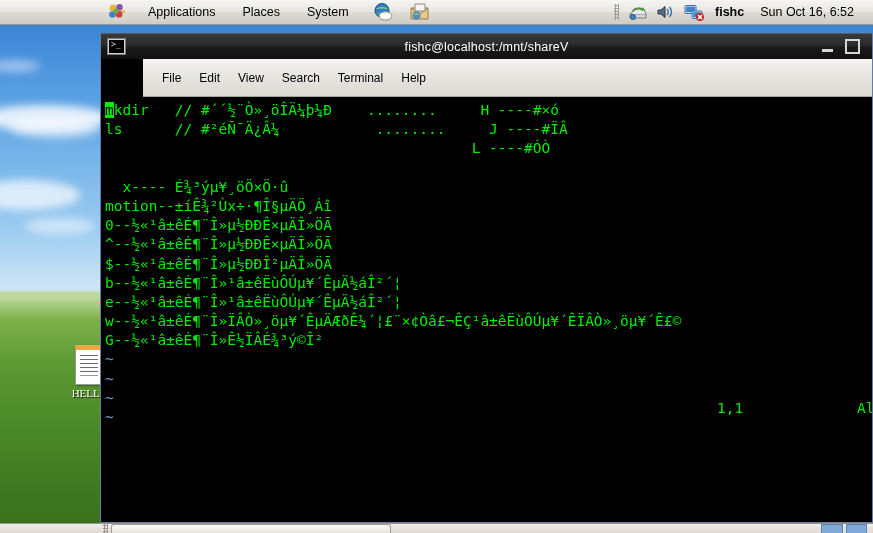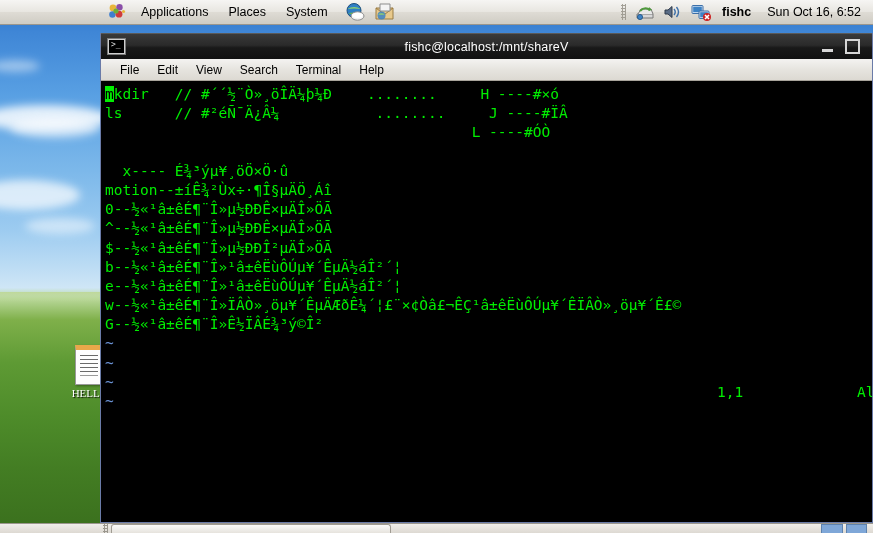--- a/index.html
+++ b/index.html
@@ -100,21 +100,21 @@
     left: 0; top: 0;
     width: 873px; height: 25px;
     background: linear-gradient(to bottom, #f6f5f3 0%, #e8e6e1 48%, #dedbd4 52%, #cfccc4 100%);
     border-bottom: 1px solid #9a968d;
     display: flex;
     align-items: center;
     font-size: 12px;
     color: #000;
     box-sizing: border-box;
   }
-  #panel-left { display: flex; align-items: center; padding-left: 108px; gap: 4px; }
+  #panel-left { display: flex; align-items: center; padding-left: 108px; gap: 11px; }
   .panel-menu {
     padding: 3px 8px;
     font-size: 12.5px;
     color: #000;
     cursor: pointer;
     white-space: nowrap;
   }
 
   #gnome-foot {
     width: 18px; height: 18px;
@@ -128,21 +128,21 @@
     margin-left: 4px;
     cursor: pointer;
     position: relative;
   }
 
   #panel-right {
     margin-left: auto;
     display: flex;
     align-items: center;
     gap: 8px;
-    padding-right: 8px;
+    padding-right: 15px;
   }
   .tray-icon { width: 20px; height: 18px; position: relative; cursor: pointer; }
   #panel-user { font-size: 12.5px; font-weight: bold; color: #000; padding: 0 4px; cursor: pointer; }
   #panel-clock { font-size: 12.5px; color: #000; padding: 0 4px; cursor: pointer; white-space: nowrap;}
   .grip {
     width: 5px; height: 16px;
     background-image: radial-gradient(circle, #9a968d 1px, transparent 1.2px);
     background-size: 3px 3px;
     opacity: .9;
   }
@@ -214,27 +214,28 @@
     width: 11px; height: 3px;
     background: #d6d6d6;
     margin-top: 7px;
   }
   #btn-max {
     width: 11px; height: 11px;
     border: 2px solid #d6d6d6;
   }
 
   #menubar {
-    height: 22px;
+    height: 38px;
     background: linear-gradient(to bottom, #f4f3f1 0%, #e6e4df 50%, #dcd9d2 100%);
     border-bottom: 1px solid #a8a49b;
     display: flex;
     align-items: center;
     padding-left: 10px;
     box-sizing: border-box;
+    margin-left: 42px;
   }
   .menu-item {
     font-size: 12px;
     color: #000;
     padding: 2px 9px;
     cursor: pointer;
   }
 
   
   #term-body {

